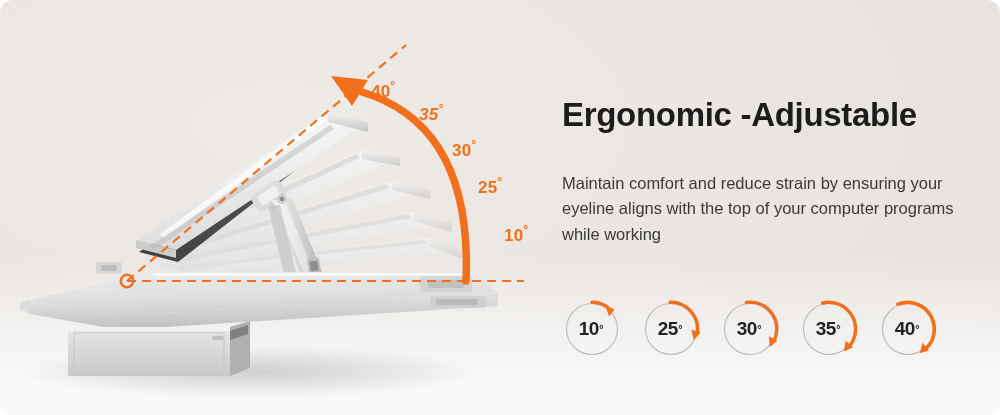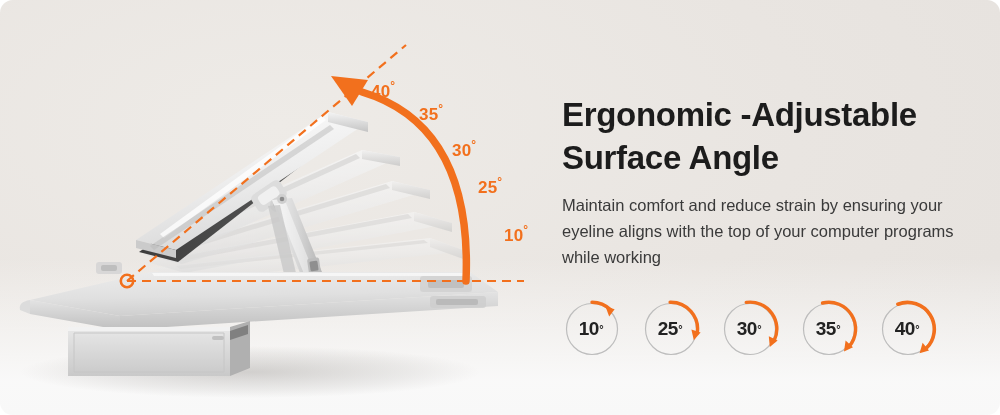--- a/index.html
+++ b/index.html
@@ -50,21 +50,21 @@
     padding-top:94px;
   }
   #headline {
     color:#1c1c1c;
     font-size:33px;
     font-weight:bold;
     line-height:1.29;
     letter-spacing:-.3px;
   }
   #subcopy {
-    margin-top:14px;
+    margin-top:34px;
     color:#3a3a3a;
     font-size:16.5px;
     line-height:1.56;
     max-width:400px;
   }
 
   
   #badge-row {
     position:absolute; left:562px; top:299px;
     display:flex; gap:19px; align-items:center;
@@ -241,38 +241,37 @@
 
         <path d="M 466 281 C 470 186 442 116 362 92" fill="none" stroke="#F2701D" stroke-width="7.5" stroke-linecap="round"></path>
 
         <path d="M 331 76 L 368 80 L 352 106 Z" fill="#F2701D"></path>
       </g>
     </svg>
 
     <div class="ann-label" style="left:371px; top:82px;">
       <span>40</span><span class="deg">°</span>
     </div>
-    <div class="ann-label" style="left:419px; top:105px;">
+    <div class="ann-label" style="left:419px; top:105px;font-style:italic;">
       <span>35</span><span class="deg">°</span>
     </div>
     <div class="ann-label" style="left:452px; top:141px;">
       <span>30</span><span class="deg">°</span>
     </div>
     <div class="ann-label" style="left:478px; top:178px;">
       <span>25</span><span class="deg">°</span>
     </div>
     <div class="ann-label" style="left:504px; top:226px;">
       <span>10</span><span class="deg">°</span>
     </div>
   </div>
 
   <div id="copy">
     <h1 id="headline">
       <span>Ergonomic -Adjustable</span><br>
-      <span>Surface Angle</span>
     </h1>
     <p id="subcopy">Maintain comfort and reduce strain by ensuring your eyeline aligns with the top of your computer programs while working</p>
   </div>
 
   <div id="badge-row">
 
     <div class="badge">
       <svg class="ring-svg" viewBox="0 0 60 60">
         <circle cx="30" cy="30" r="25.5" fill="none" stroke="#BDBDBD" stroke-width="1.2"></circle>
         <path d="M 30 3.2 A 26.8 26.8 0 0 1 48.6 10.8" fill="none" stroke="#F2701D" stroke-width="3.4" stroke-linecap="round"></path>

